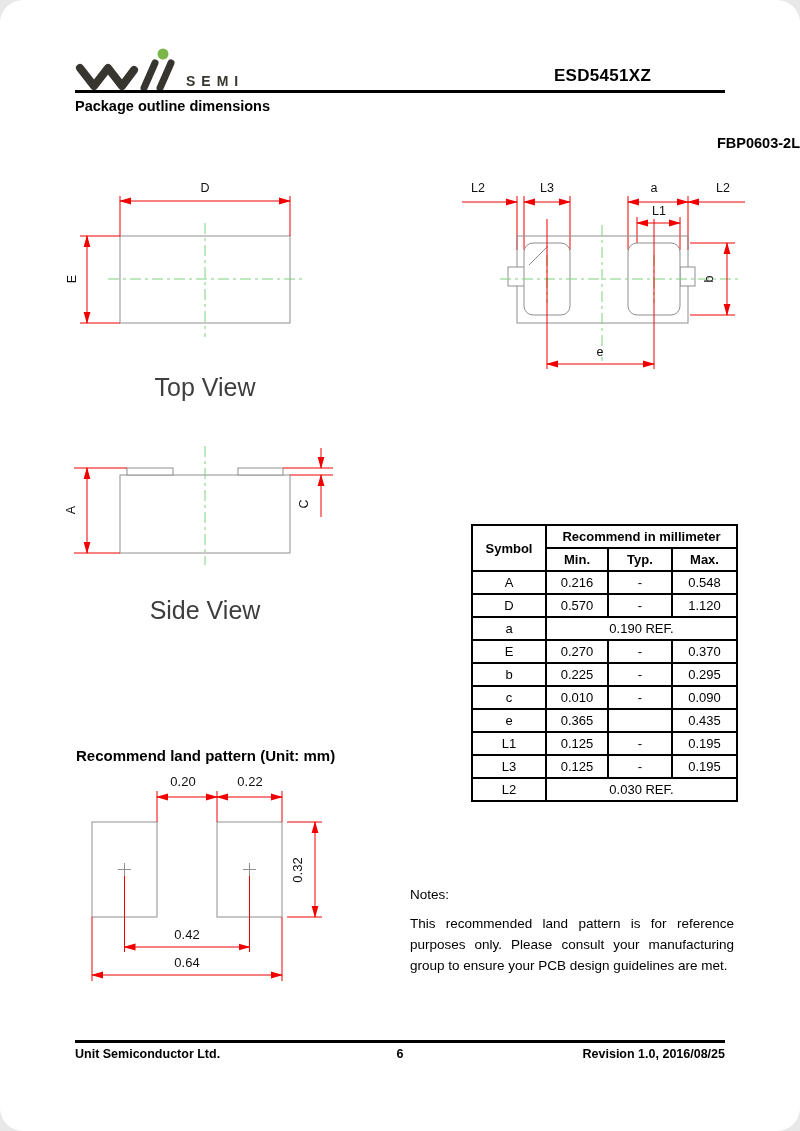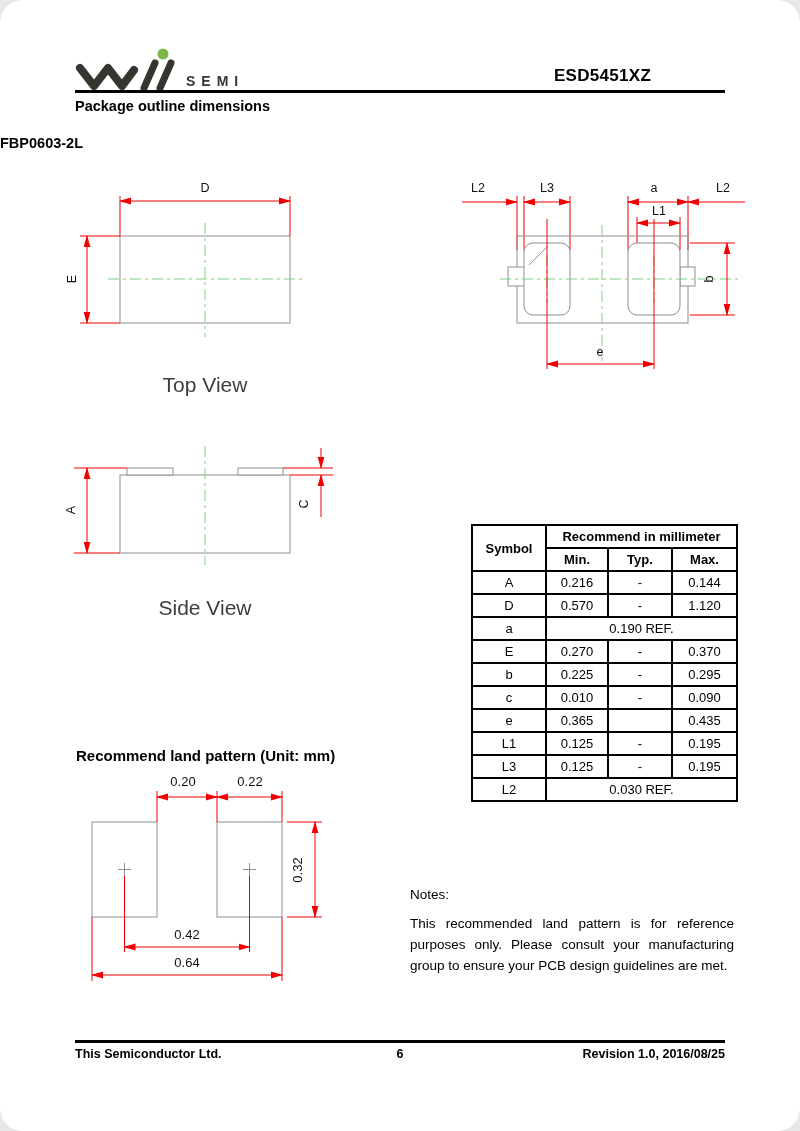--- a/index.html
+++ b/index.html
@@ -3,23 +3,23 @@
 <meta charset="utf-8">
 <style>
   html,body{margin:0;padding:0;background:#e8e8e8;}
   .page{position:relative;width:800px;height:1131px;background:#ffffff;margin:0 auto;
         font-family:"Liberation Sans",sans-serif;color:#000;overflow:hidden;border-radius:23px;}
   .abs{position:absolute;}
   .rule{position:absolute;background:#000;height:3px;}
   .part-number{position:absolute;left:480px;top:66px;width:245px;text-align:center;
                font-size:17px;font-weight:bold;letter-spacing:.3px;}
   .section-title{position:absolute;left:75px;top:98px;font-size:14.5px;font-weight:bold;}
-  .pkg-name{position:absolute;left:0;top:135px;width:800px;text-align:left;
+  .pkg-name{position:absolute;left:0;top:135px;width:800px;text-align:right;
             font-size:14.5px;font-weight:bold;}
-  .view-label{position:absolute;font-size:21px;color:#3e3e3e;text-align:center;}
+  .view-label{position:absolute;font-size:25px;color:#3e3e3e;text-align:center;}
   .land-title{position:absolute;left:76px;top:747px;font-size:15px;font-weight:bold;}
   .notes{position:absolute;left:410px;top:884px;width:324px;font-size:13.5px;line-height:21px;}
   .notes .body{text-align:justify;margin-top:8px;}
   .footer-row{position:absolute;top:1047px;left:0;width:800px;font-size:12.5px;font-weight:bold;}
   .footer-left{position:absolute;left:75px;top:0;}
   .footer-center{position:absolute;left:0;width:800px;text-align:center;top:0;}
   .footer-right{position:absolute;right:75px;top:0;}
   table.dim-table{position:absolute;left:471px;top:524px;border-collapse:collapse;
                   font-size:13px;table-layout:fixed;}
   table.dim-table td{border:2px solid #000;text-align:center;height:19px;
@@ -135,21 +135,21 @@
     </tr>
     <tr>
       <td class="b c-min">Min.</td>
       <td class="b c-typ">Typ.</td>
       <td class="b c-max">Max.</td>
     </tr>
     <tr>
       <td>A</td>
       <td>0.216</td>
       <td>-</td>
-      <td>0.144</td>
+      <td>0.548</td>
     </tr>
     <tr>
       <td>D</td>
       <td>0.570</td>
       <td>-</td>
       <td>1.120</td>
     </tr>
     <tr>
       <td>a</td>
       <td colspan="3">0.190 REF.</td>
@@ -223,17 +223,17 @@
   </svg>
 
   <div class="notes">
     <div>Notes:</div>
     <div class="body">This recommended land pattern is for reference purposes only. Please consult your manufacturing group to ensure your PCB design guidelines are met.</div>
   </div>
 
   <div class="rule" style="left:75px;top:1040px;width:650px"></div>
   <div class="footer-row">
     <div class="footer-center">6</div>
-    <div class="footer-left">This Semiconductor Ltd.</div>
+    <div class="footer-left">Unit Semiconductor Ltd.</div>
     <div class="footer-right">Revision 1.0, 2016/08/25</div>
   </div>
 
 </div>
 
 </body></html>

